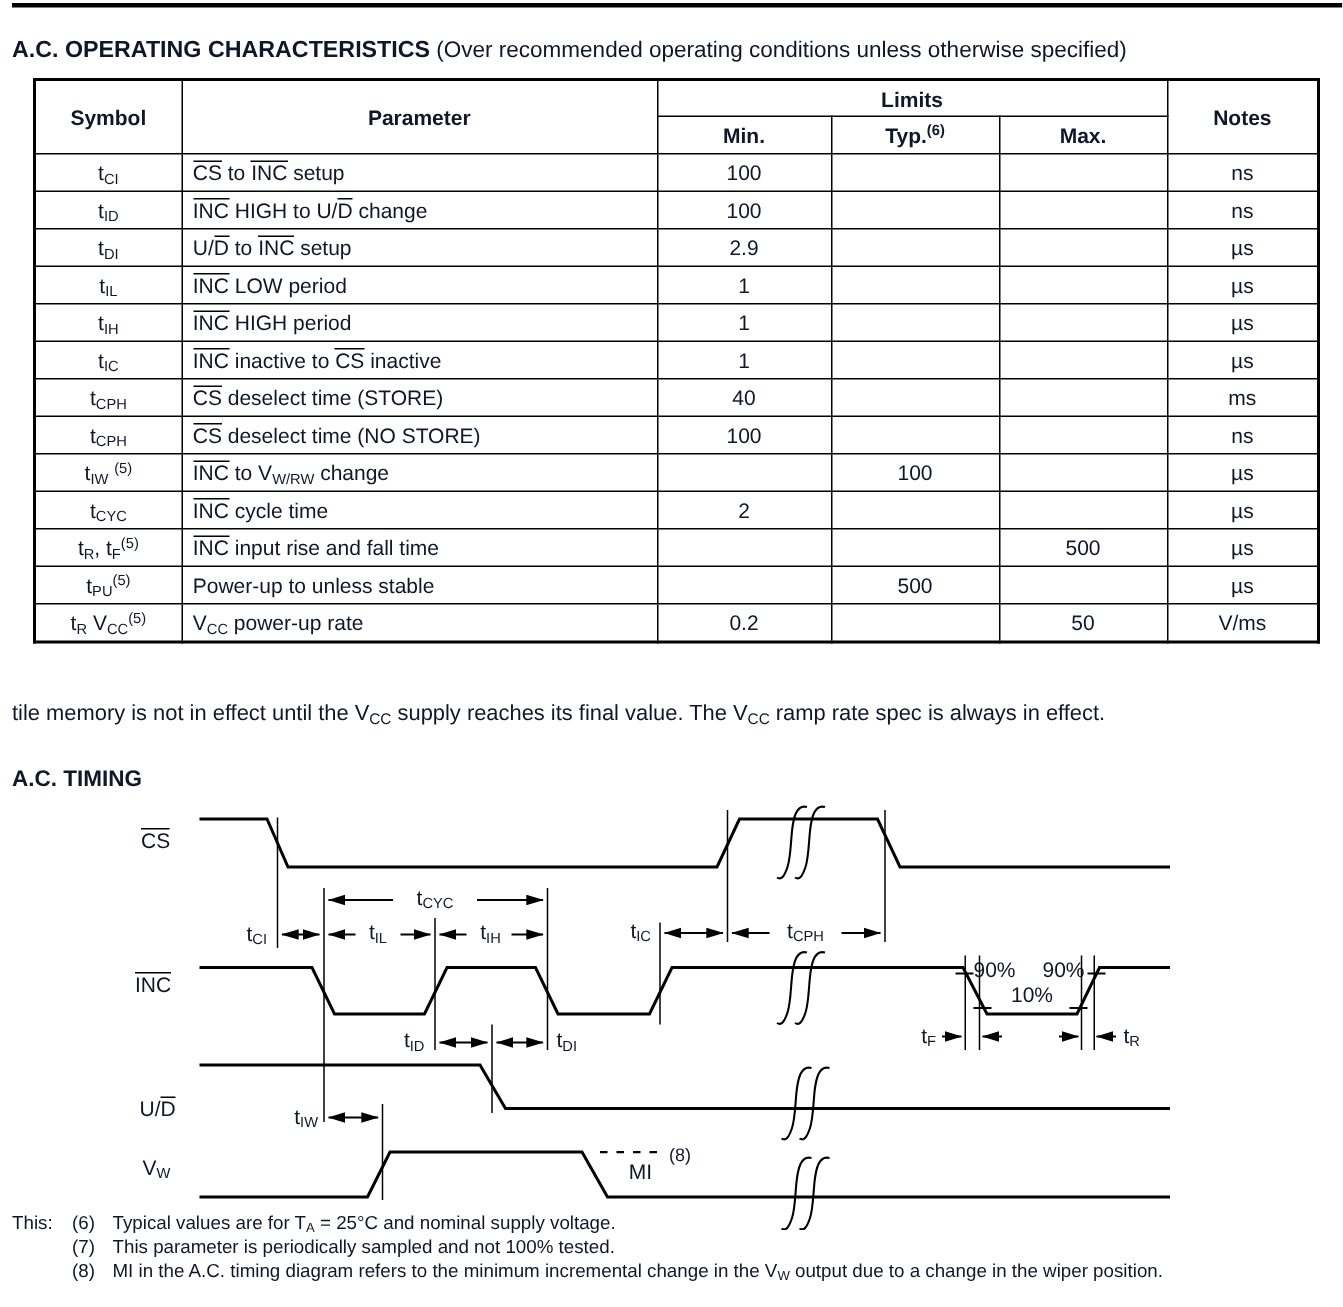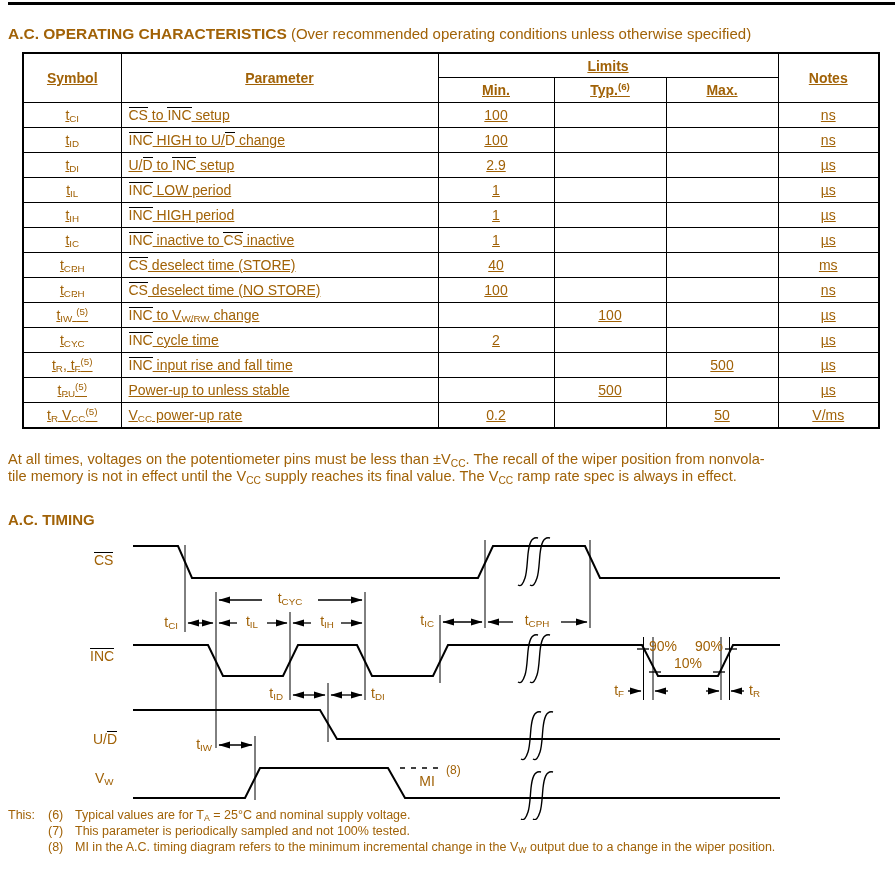--- a/index.html
+++ b/index.html
@@ -1,29 +1,29 @@
 <!DOCTYPE html>
 <html><head>
 <meta charset="utf-8">
 <style>
   html,body{margin:0;padding:0;background:#fff;}
-  .page{position:relative;width:895px;height:871px;background:#ffffff;color:#a16207;
+  .page{position:relative;width:895px;height:871px;background:#ffffff;color:#0f172a;
         font-family:"Liberation Sans","DejaVu Sans",sans-serif;overflow:hidden;}
   .toprule{position:absolute;left:8px;top:2px;width:887px;height:3px;background:#000;}
   .title{position:absolute;left:8px;top:25px;font-size:15px;white-space:nowrap;}
   .title .b{font-weight:bold;font-size:15.5px;}
   sub{font-size:0.7em;vertical-align:-0.25em;line-height:0;}
   sup{font-size:0.7em;vertical-align:0.5em;line-height:0;}
   .ov{display:inline-block;border-top:1.4px solid #000;line-height:1.02;}
   
   table.spec{position:absolute;left:22px;top:52px;border-collapse:collapse;table-layout:fixed;
              font-size:14px;}
   table.spec th,table.spec td{border:1px solid #000;padding:0 4px;height:24px;
              text-align:center;vertical-align:middle;overflow:hidden;white-space:nowrap;}
-  table.spec{border:2px solid #000;text-decoration:underline;}
+  table.spec{border:2px solid #000;}
   table.spec thead th{font-weight:bold;}
   table.spec tr.h1 th{height:23px;}
   table.spec td.c-parameter{text-align:left;padding-left:7px;}
   
   .h-sec{position:absolute;left:8px;font-weight:bold;font-size:15px;white-space:nowrap;}
   .body-par{position:absolute;left:8px;top:451px;width:884px;font-size:14.6px;line-height:16.5px;}
   
   .diagram{position:absolute;left:0;top:530px;width:895px;height:290px;}
   .diagram svg{position:absolute;left:0;top:0;}
   .lbl{position:absolute;font-size:14px;white-space:nowrap;}
@@ -172,21 +172,21 @@
           <td class="c-min">0.2</td>
           <td class="c-typ"></td>
           <td class="c-max">50</td>
           <td class="c-unit">V/ms</td>
         </tr>
       </tbody>
   </table>
 
 
   <div class="body-par">
-    <span>At all times, voltages on the potentiometer pins must be less than ±V<sub>CC</sub>. The recall of the wiper position from nonvola-</span><br>
+    <br>
     <span>tile memory is not in effect until the V<sub>CC</sub> supply reaches its final value. The V<sub>CC</sub> ramp rate spec is always in effect.</span>
   </div>
 
   <div class="h-sec" style="top:511px;">A.C. TIMING</div>
 
   <div class="diagram">
     <svg width="895" height="290" viewBox="0 0 895 290">
       <defs>
         <marker id="ah" viewBox="0 0 10 6" refX="9.5" refY="3" markerWidth="9" markerHeight="6" orient="auto-start-reverse">
           <path d="M0,0 L10,3 L0,6 z" fill="#000"></path>

